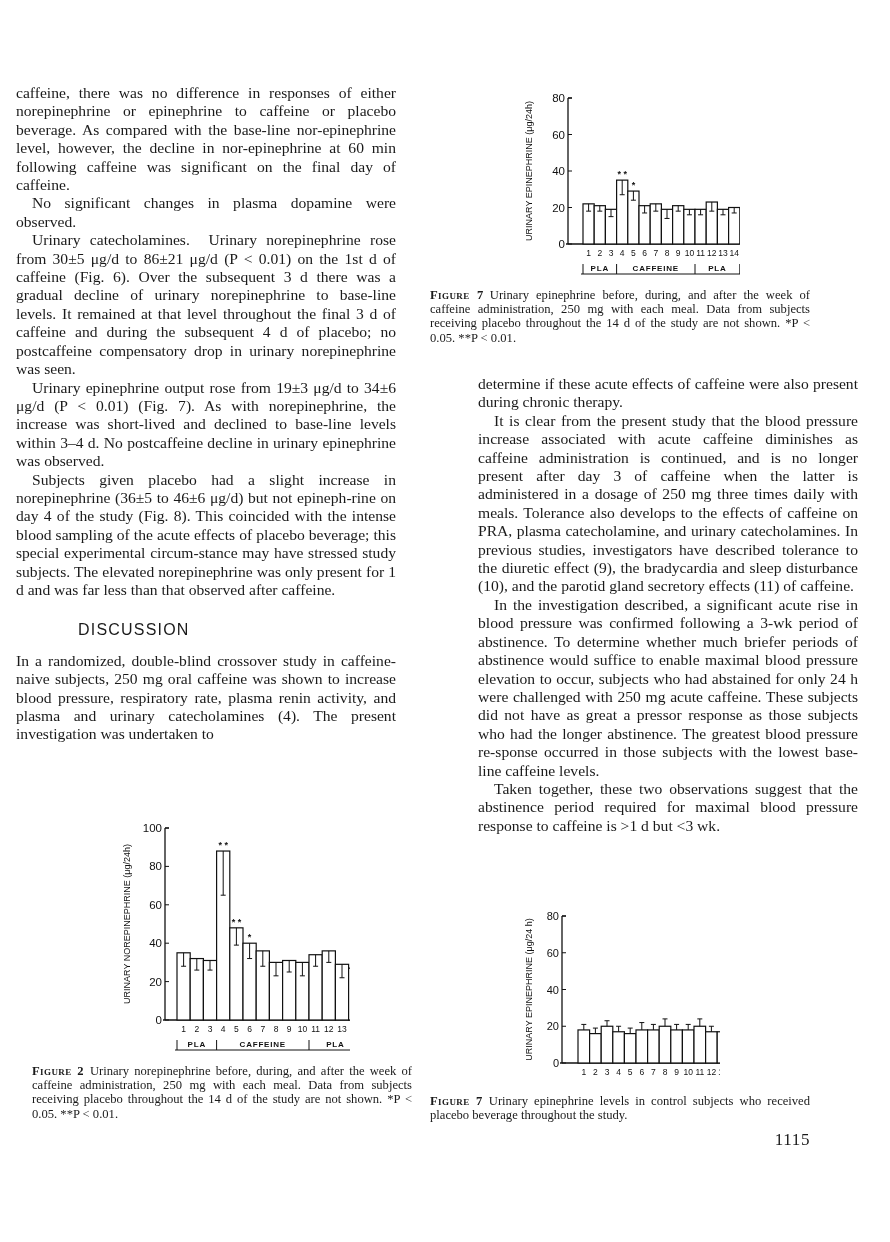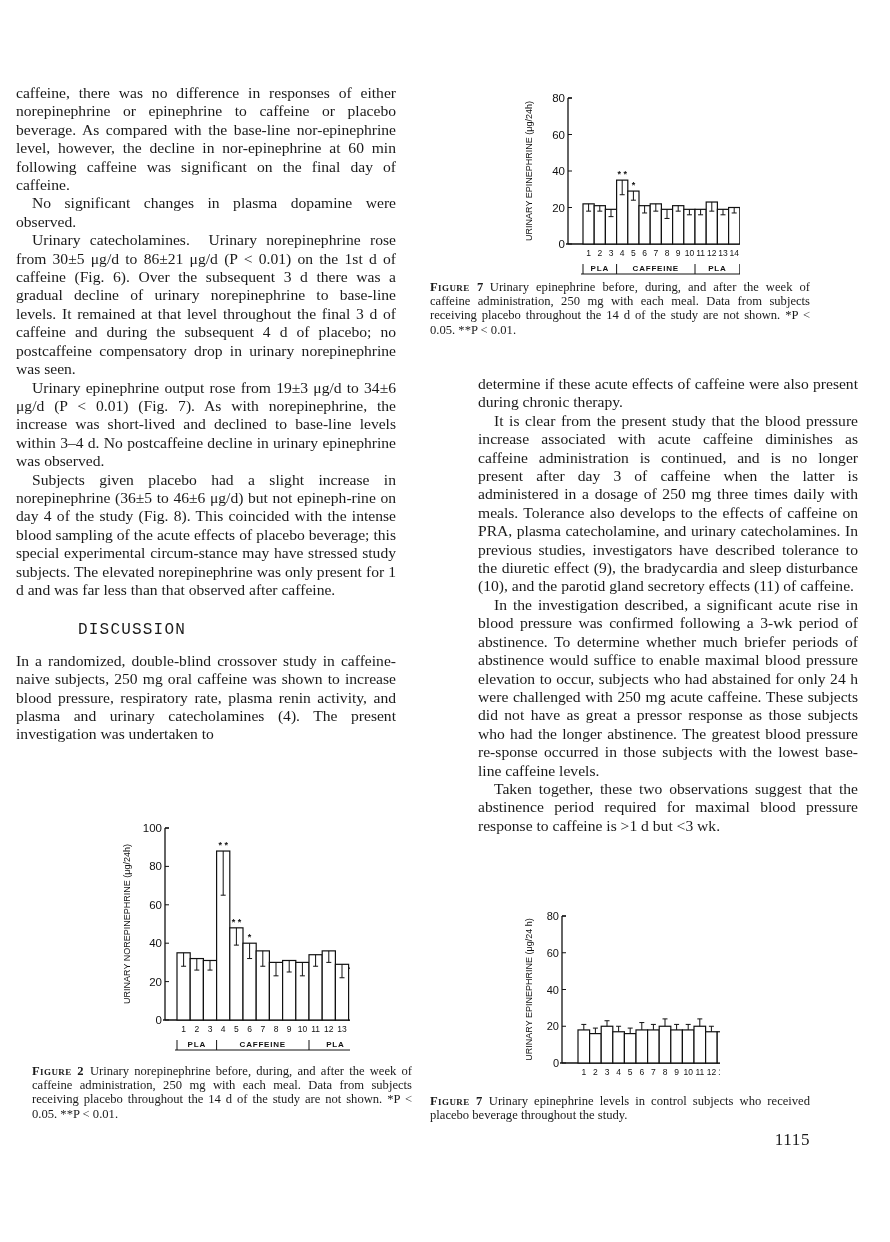--- a/index.html
+++ b/index.html
@@ -6,21 +6,21 @@
   body {
     width: 890px; height: 1242px; position: relative; overflow: hidden;
     font-family: "DejaVu Serif", "Liberation Serif", serif; color: #1a1a1a;
   }
   .col { position: absolute; font-family: "Liberation Serif", serif; font-size: 15.6px; line-height: 18.4px; text-align: justify; }
   .col-left { left: 16px; width: 380px; }
   .col-right { left: 430px; width: 380px; margin-left: 48px; }
   .para { margin: 0; text-indent: 16px; }
   .para.noindent { text-indent: 0; }
   .em { }
-  .heading { font-family: Liberation Mono, monospace; font-size: 16px; letter-spacing: 1.2px; margin: 22px 0 12px 62px; text-indent: 0; }
+  .heading { font-family: Liberation Sans, sans-serif; font-size: 16px; letter-spacing: 1.2px; margin: 22px 0 12px 62px; text-indent: 0; }
   .caption { position: absolute; font-family: "Liberation Serif", serif; font-size: 12.6px; line-height: 14.2px; text-align: justify; }
   .caption .fig-label { font-variant: small-caps; font-weight: bold; letter-spacing: 0.4px; margin-right: 6px; }
   .footer { position: absolute; left: 430px; top: 1130px; width: 380px; font-family: "Liberation Serif", serif; font-size: 16px; }
   .footer .running { font-style: italic; letter-spacing: 0.4px; }
   .footer .page { position: absolute; right: 0; top: 0; font-size: 17px; letter-spacing: 0.6px; }
   svg text { font-family: "Liberation Sans", sans-serif; fill: #111; }
   .fig { position: absolute; }
 </style>
 </head>
 <body>
@@ -117,21 +117,21 @@
     <text x="214.2" y="176" text-anchor="middle" font-size="8.5">14</text>
     <line x1="61" y1="194" x2="221.79999999999998" y2="194" stroke="#111" stroke-width="1"></line>
     <line x1="63" y1="184" x2="63" y2="194" stroke="#111" stroke-width="1"></line>
     <text x="79.8" y="191" text-anchor="middle" font-size="8" font-weight="bold" letter-spacing="0.8">PLA</text>
     <line x1="96.6" y1="184" x2="96.6" y2="194" stroke="#111" stroke-width="1"></line>
     <text x="135.8" y="191" text-anchor="middle" font-size="8" font-weight="bold" letter-spacing="0.8">CAFFEINE</text>
     <line x1="175" y1="184" x2="175" y2="194" stroke="#111" stroke-width="1"></line>
     <line x1="219.79999999999998" y1="184" x2="219.79999999999998" y2="194" stroke="#111" stroke-width="1"></line>
     <text x="197.39999999999998" y="191" text-anchor="middle" font-size="8" font-weight="bold" letter-spacing="0.8">PLA</text>
   </svg>
-<div class="caption" style="left:430px; top:280px; width:380px;">
+<div class="caption" style="left:430px; top:288px; width:380px;">
   <span class="fig-label">Figure 7</span><span>Urinary epinephrine before, during, and after the week of caffeine administration, 250 mg with each meal. Data from subjects receiving placebo throughout the 14 d of the study are not shown. *P &lt; 0.05. **P &lt; 0.01.</span>
 </div>
 
 <svg class="fig" id="fig6" style="left:120px; top:808px;" width="230" height="250">
     <line x1="45" y1="20" x2="45" y2="212" stroke="#111" stroke-width="1.3"></line>
     <line x1="45" y1="20" x2="49" y2="20" stroke="#111" stroke-width="1.3"></line>
     <line x1="43" y1="212" x2="241.79999999999998" y2="212" stroke="#111" stroke-width="1.3"></line>
     <line x1="45" y1="212" x2="49" y2="212" stroke="#111" stroke-width="1"></line>
     <text x="42" y="216" text-anchor="end" font-size="11.5">0</text>
     <line x1="45" y1="173.6" x2="49" y2="173.6" stroke="#111" stroke-width="1"></line>

